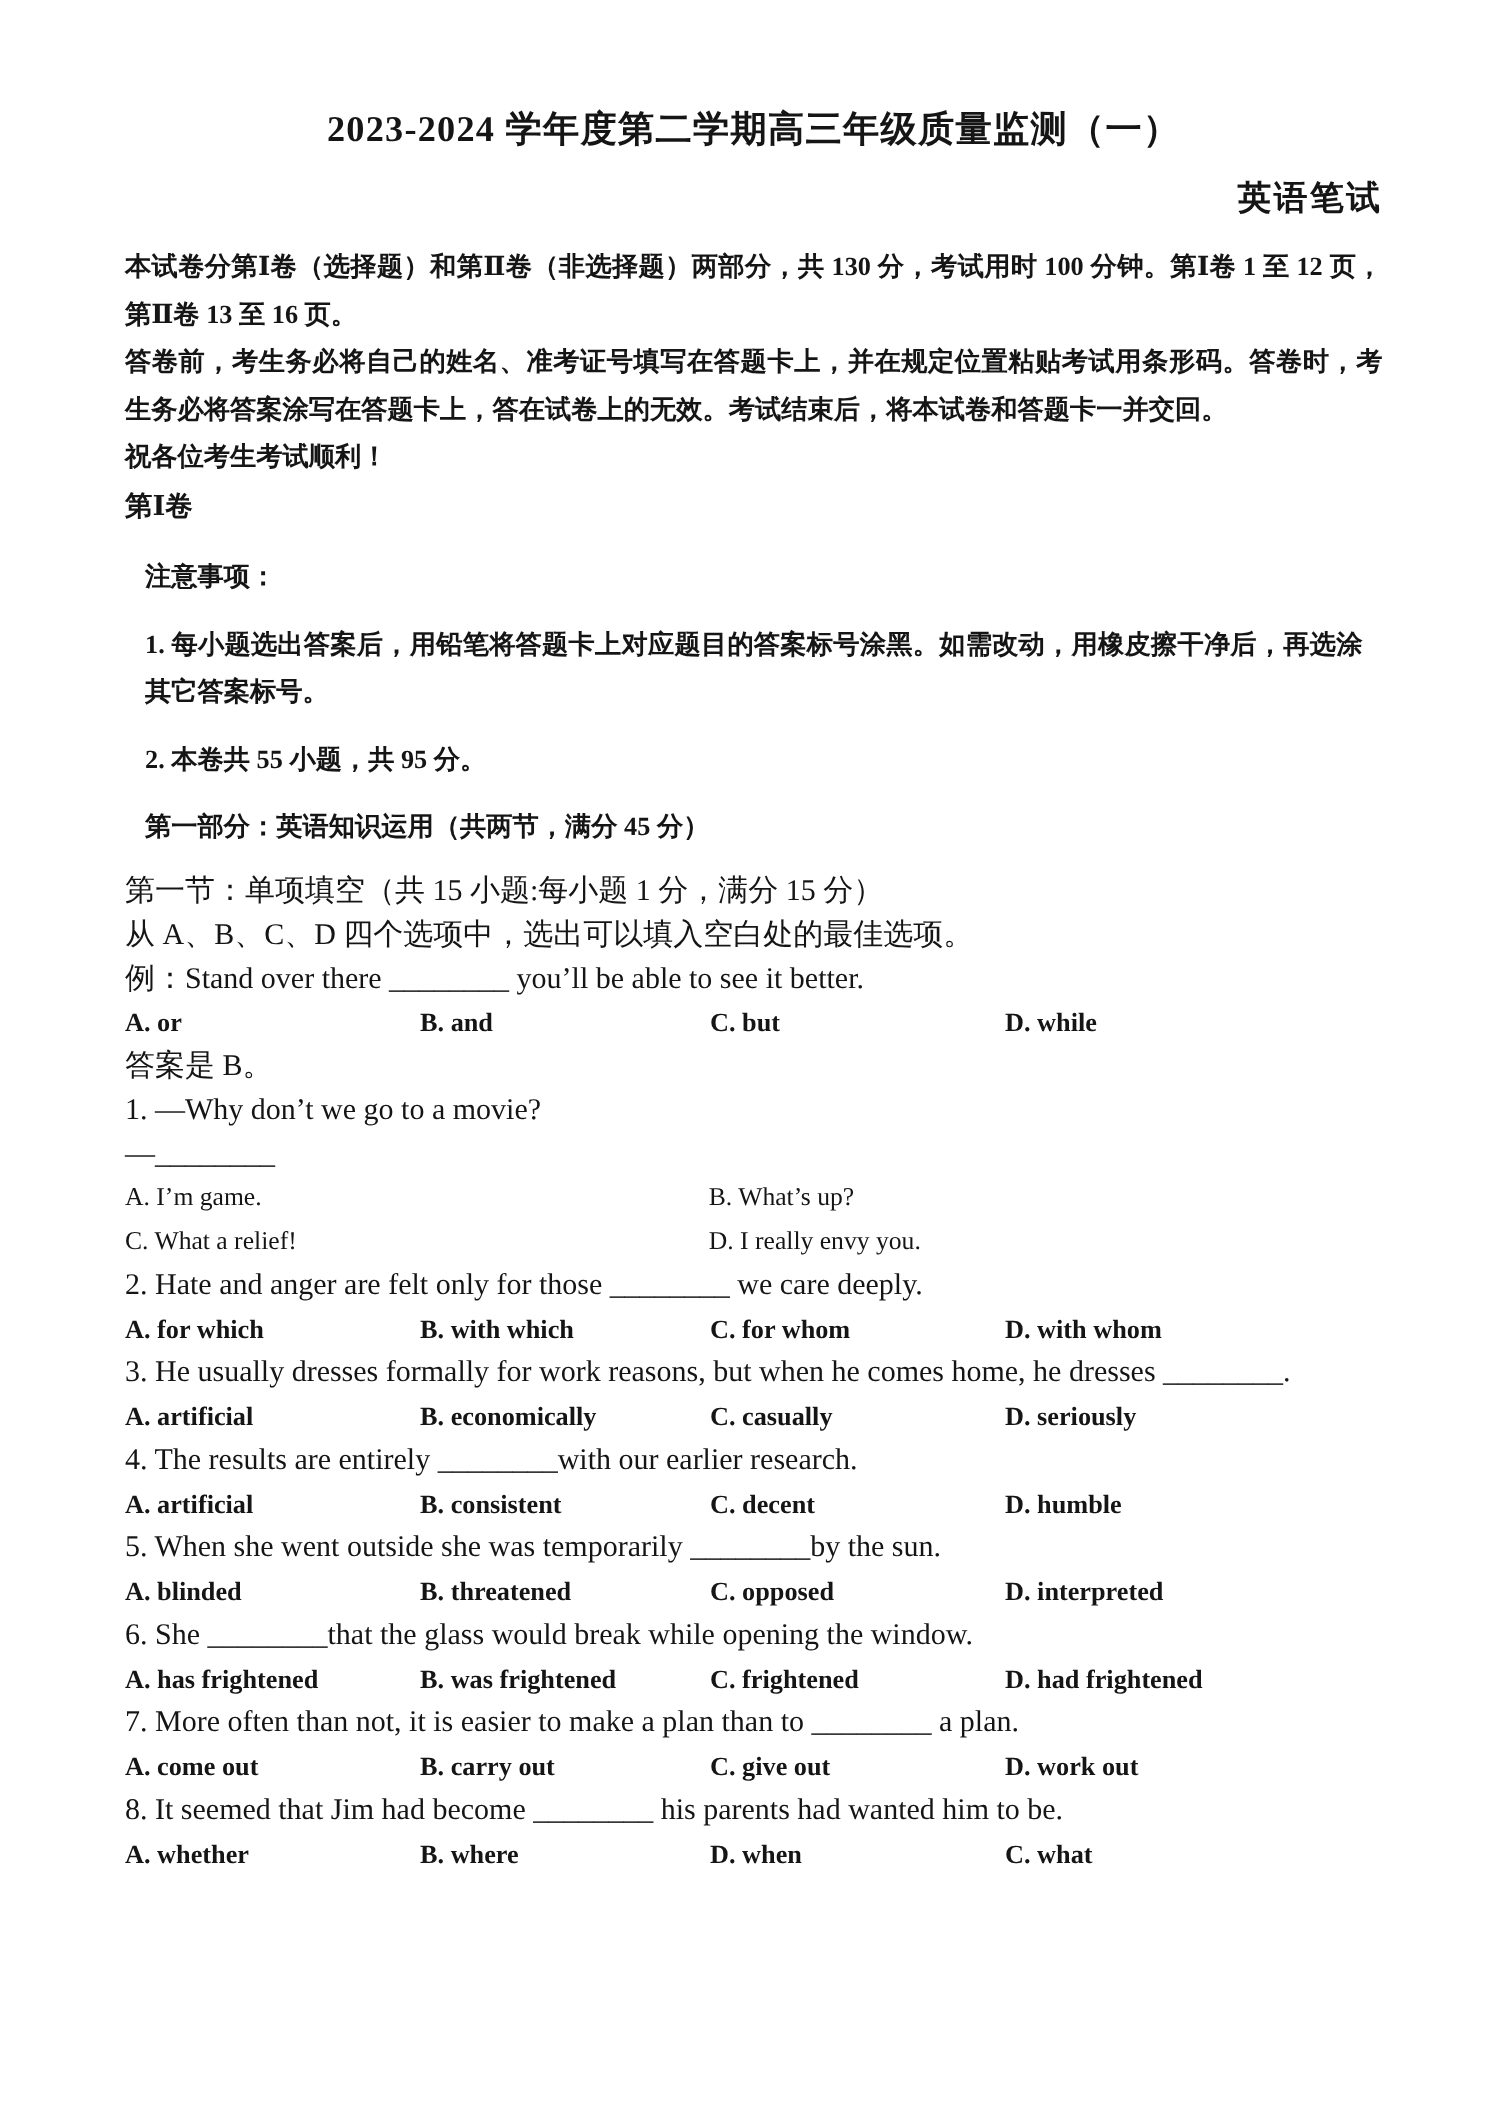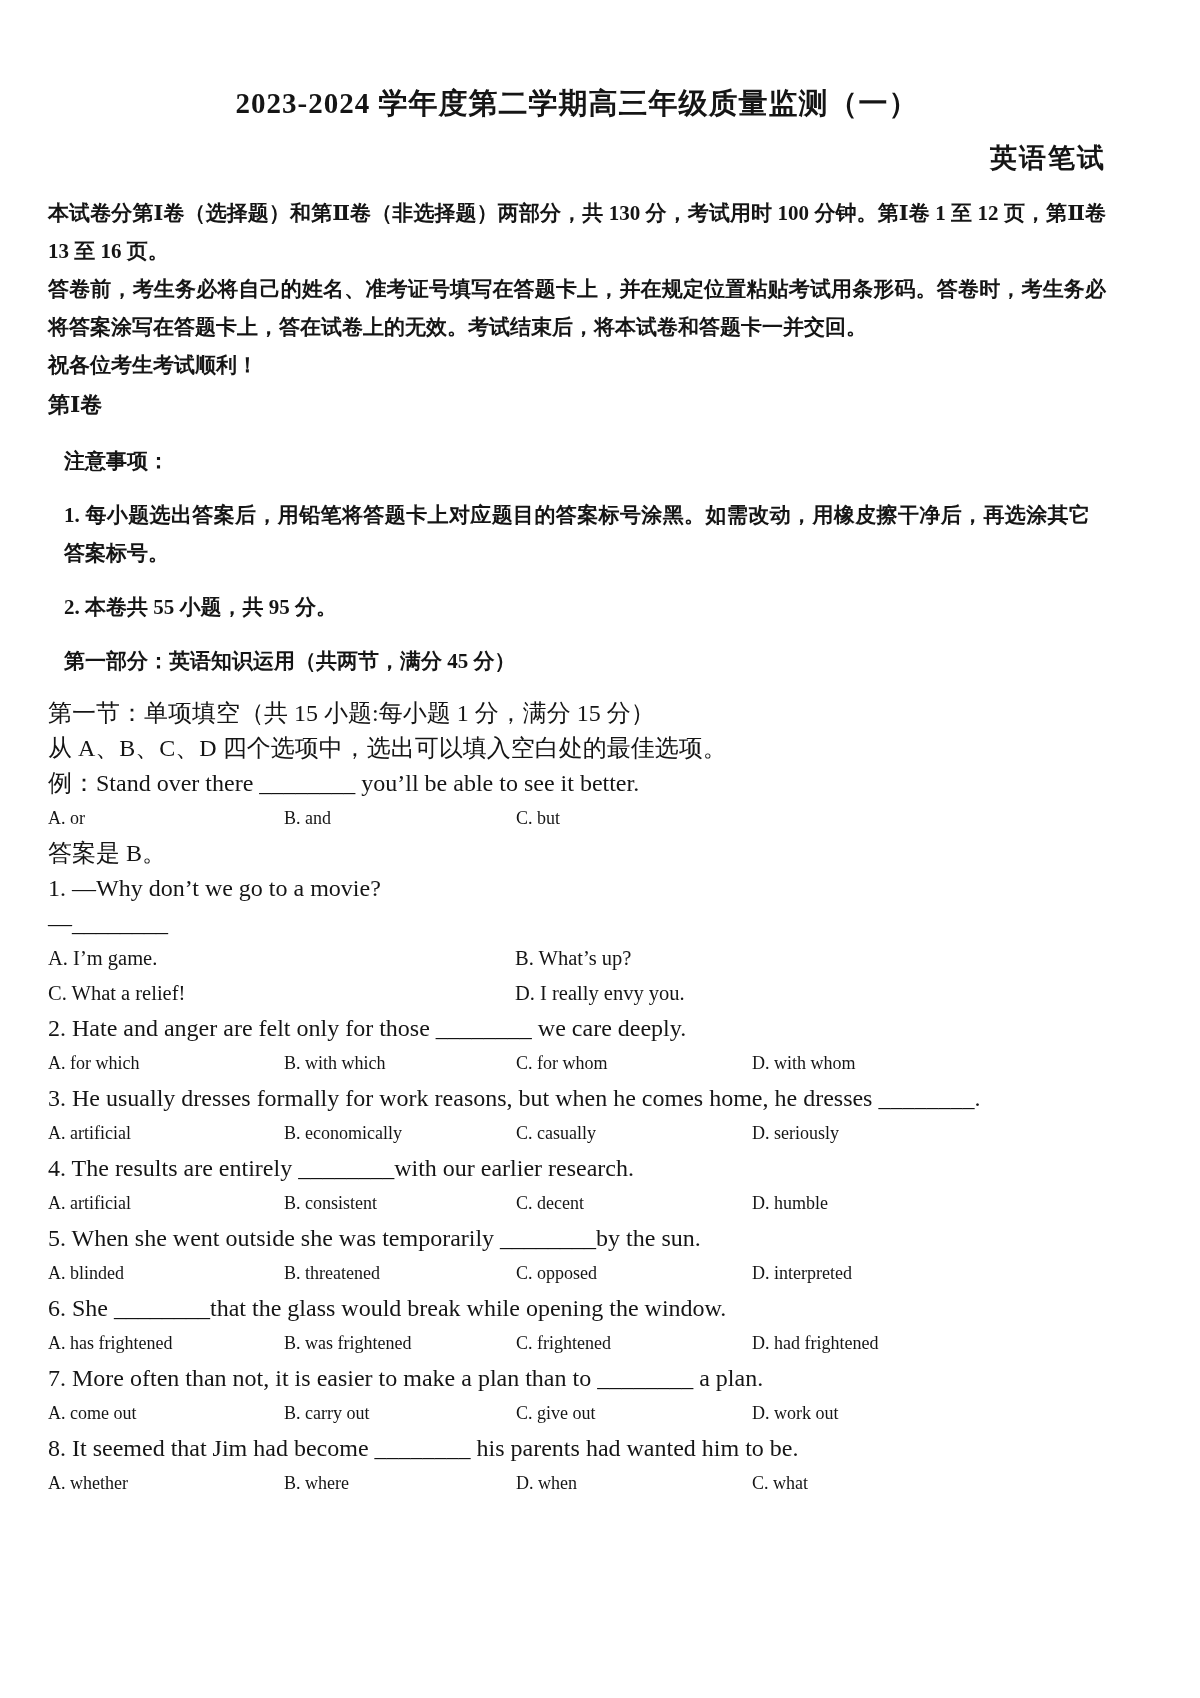--- a/index.html
+++ b/index.html
@@ -1,20 +1,20 @@
 <!DOCTYPE html>
 <html><head>
 <meta charset="utf-8">
 <style>
   * { box-sizing: border-box; }
   html, body { margin: 0; padding: 0; background: #ffffff; }
   .page {
     width: 1200px;
     min-height: 1698px;
-    padding: 84px 94px 60px 48px;
+    padding: 84px 94px 60px 100px;
     font-family: "Liberation Serif", "DejaVu Serif", serif;
     color: #151515;
     background: #ffffff;
   }
   .title {
     text-align: center;
     font-size: 29px;
     font-weight: 700;
     margin: 0 0 16px 0;
     letter-spacing: 1px;
@@ -48,22 +48,23 @@
   }
   .line {
     font-size: 24px;
     line-height: 35px;
     margin: 0;
     text-align: justify;
   }
   .opts {
     display: grid;
     grid-template-columns: 236px 232px 236px 1fr;
-    font-size: 18px;
+    font-size: 21px;
     line-height: 35px;
+    font-weight: bold;
   }
   .opts2 {
     display: grid;
     grid-template-columns: 467px 1fr;
     font-size: 20.5px;
     line-height: 35px;
   }
   .question { margin: 0; }
 </style>
 </head>
@@ -87,20 +88,21 @@
   <p class="bold-line">第一部分：英语知识运用（共两节，满分 45 分）</p>
   <p class="line">第一节：单项填空（共 15 小题:每小题 1 分，满分 15 分）</p>
   <p class="line">从 A、B、C、D 四个选项中，选出可以填入空白处的最佳选项。</p>
 
   <div class="question">
     <p class="line">例：Stand over there ________ you’ll be able to see it better.</p>
     <div class="opts">
       <span>A. or</span>
       <span>B. and</span>
       <span>C. but</span>
+      <span>D. while</span>
     </div>
     <p class="line">答案是 B。</p>
   </div>
 
   <div class="question">
     <p class="line">1. —Why don’t we go to a movie?</p>
     <p class="line">—________</p>
     <div class="opts2">
       <span>A. I’m game.</span>
       <span>B. What’s up?</span>

